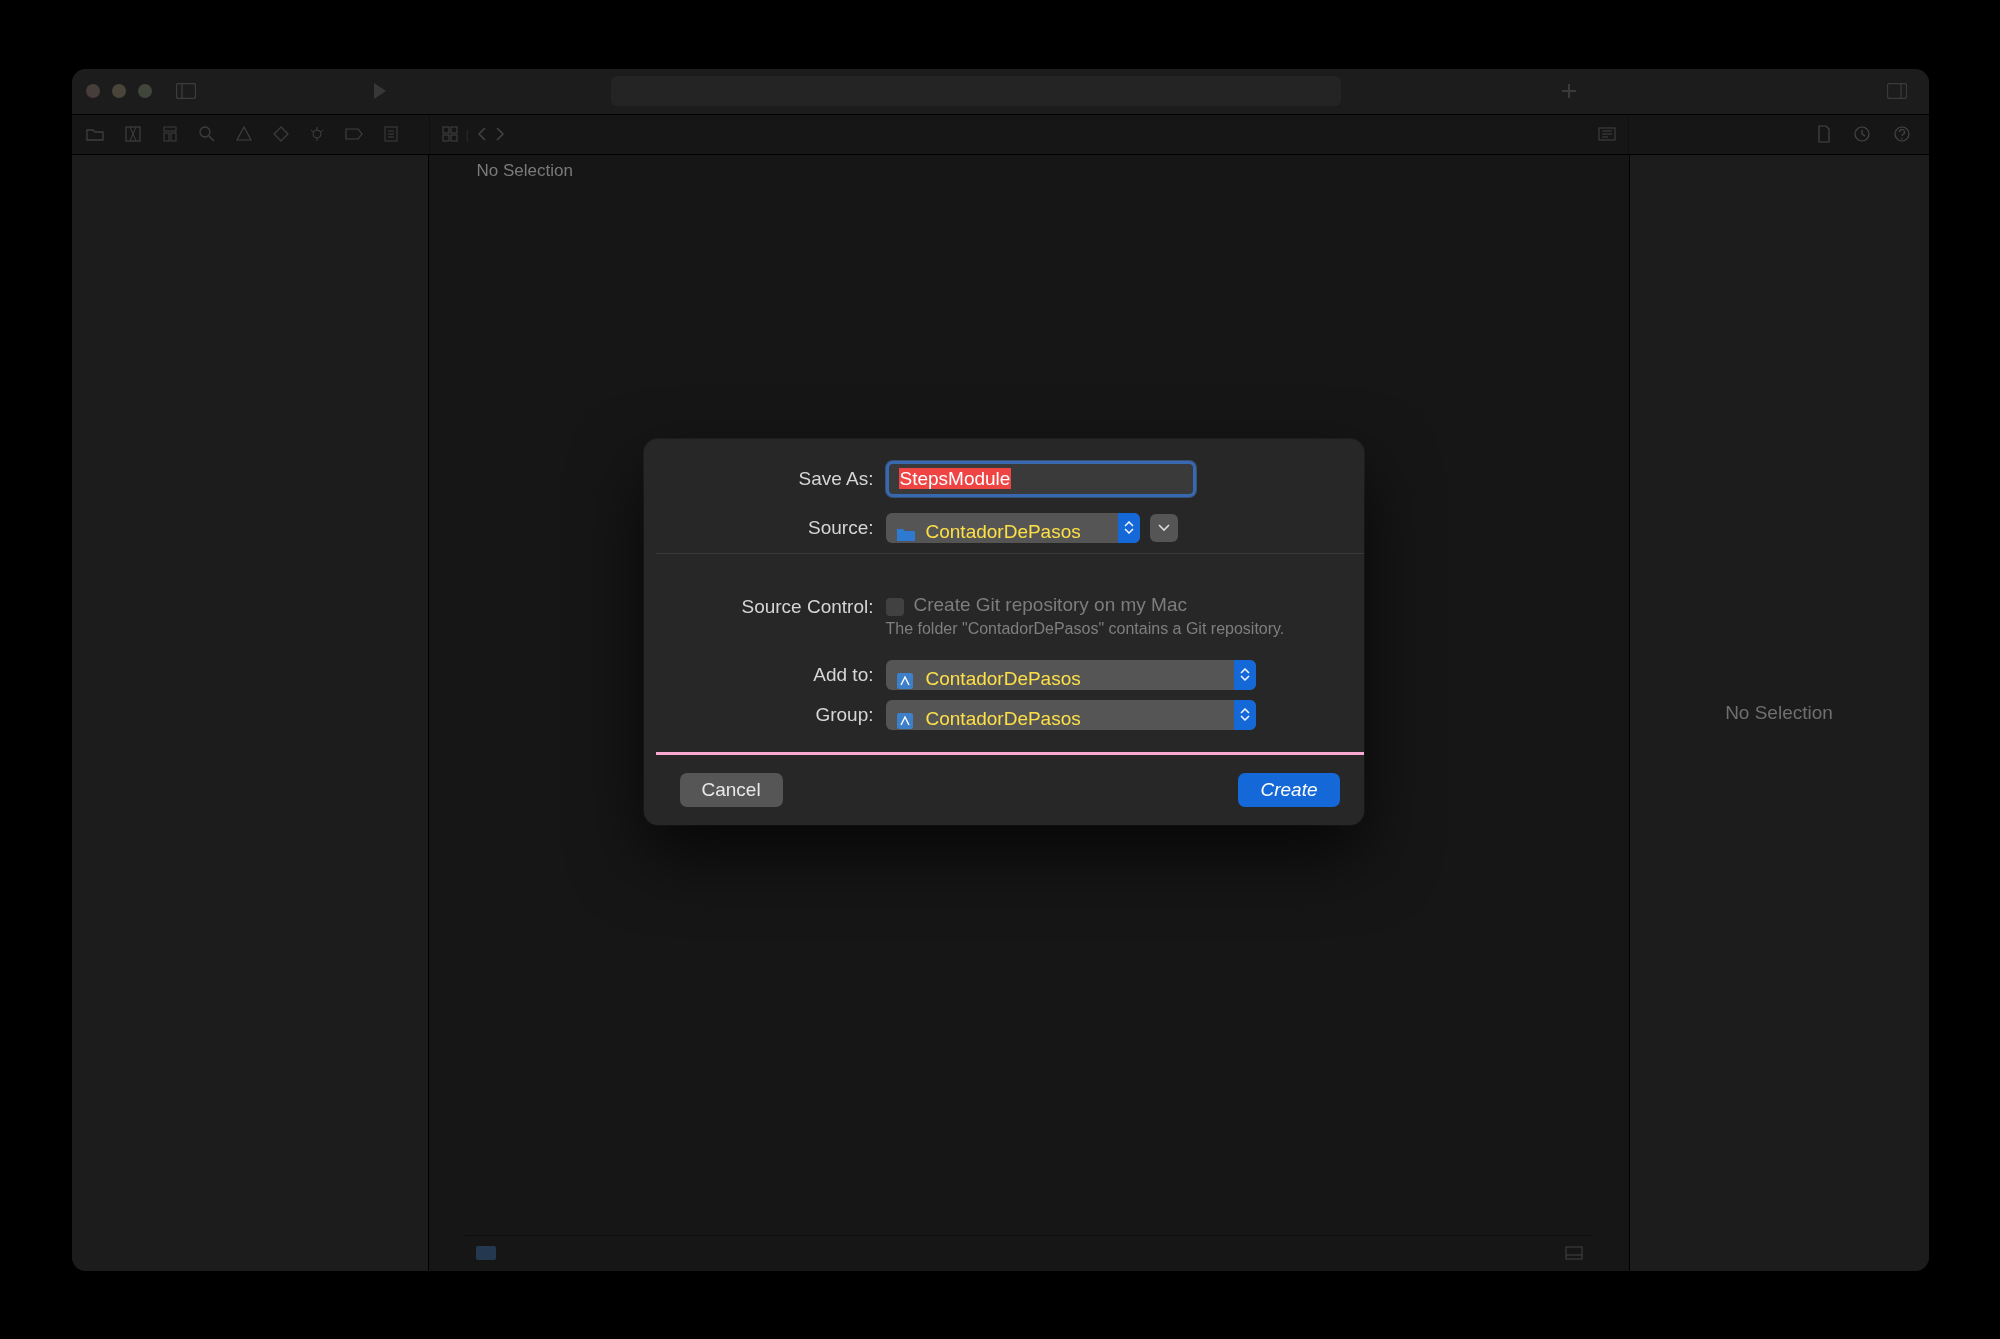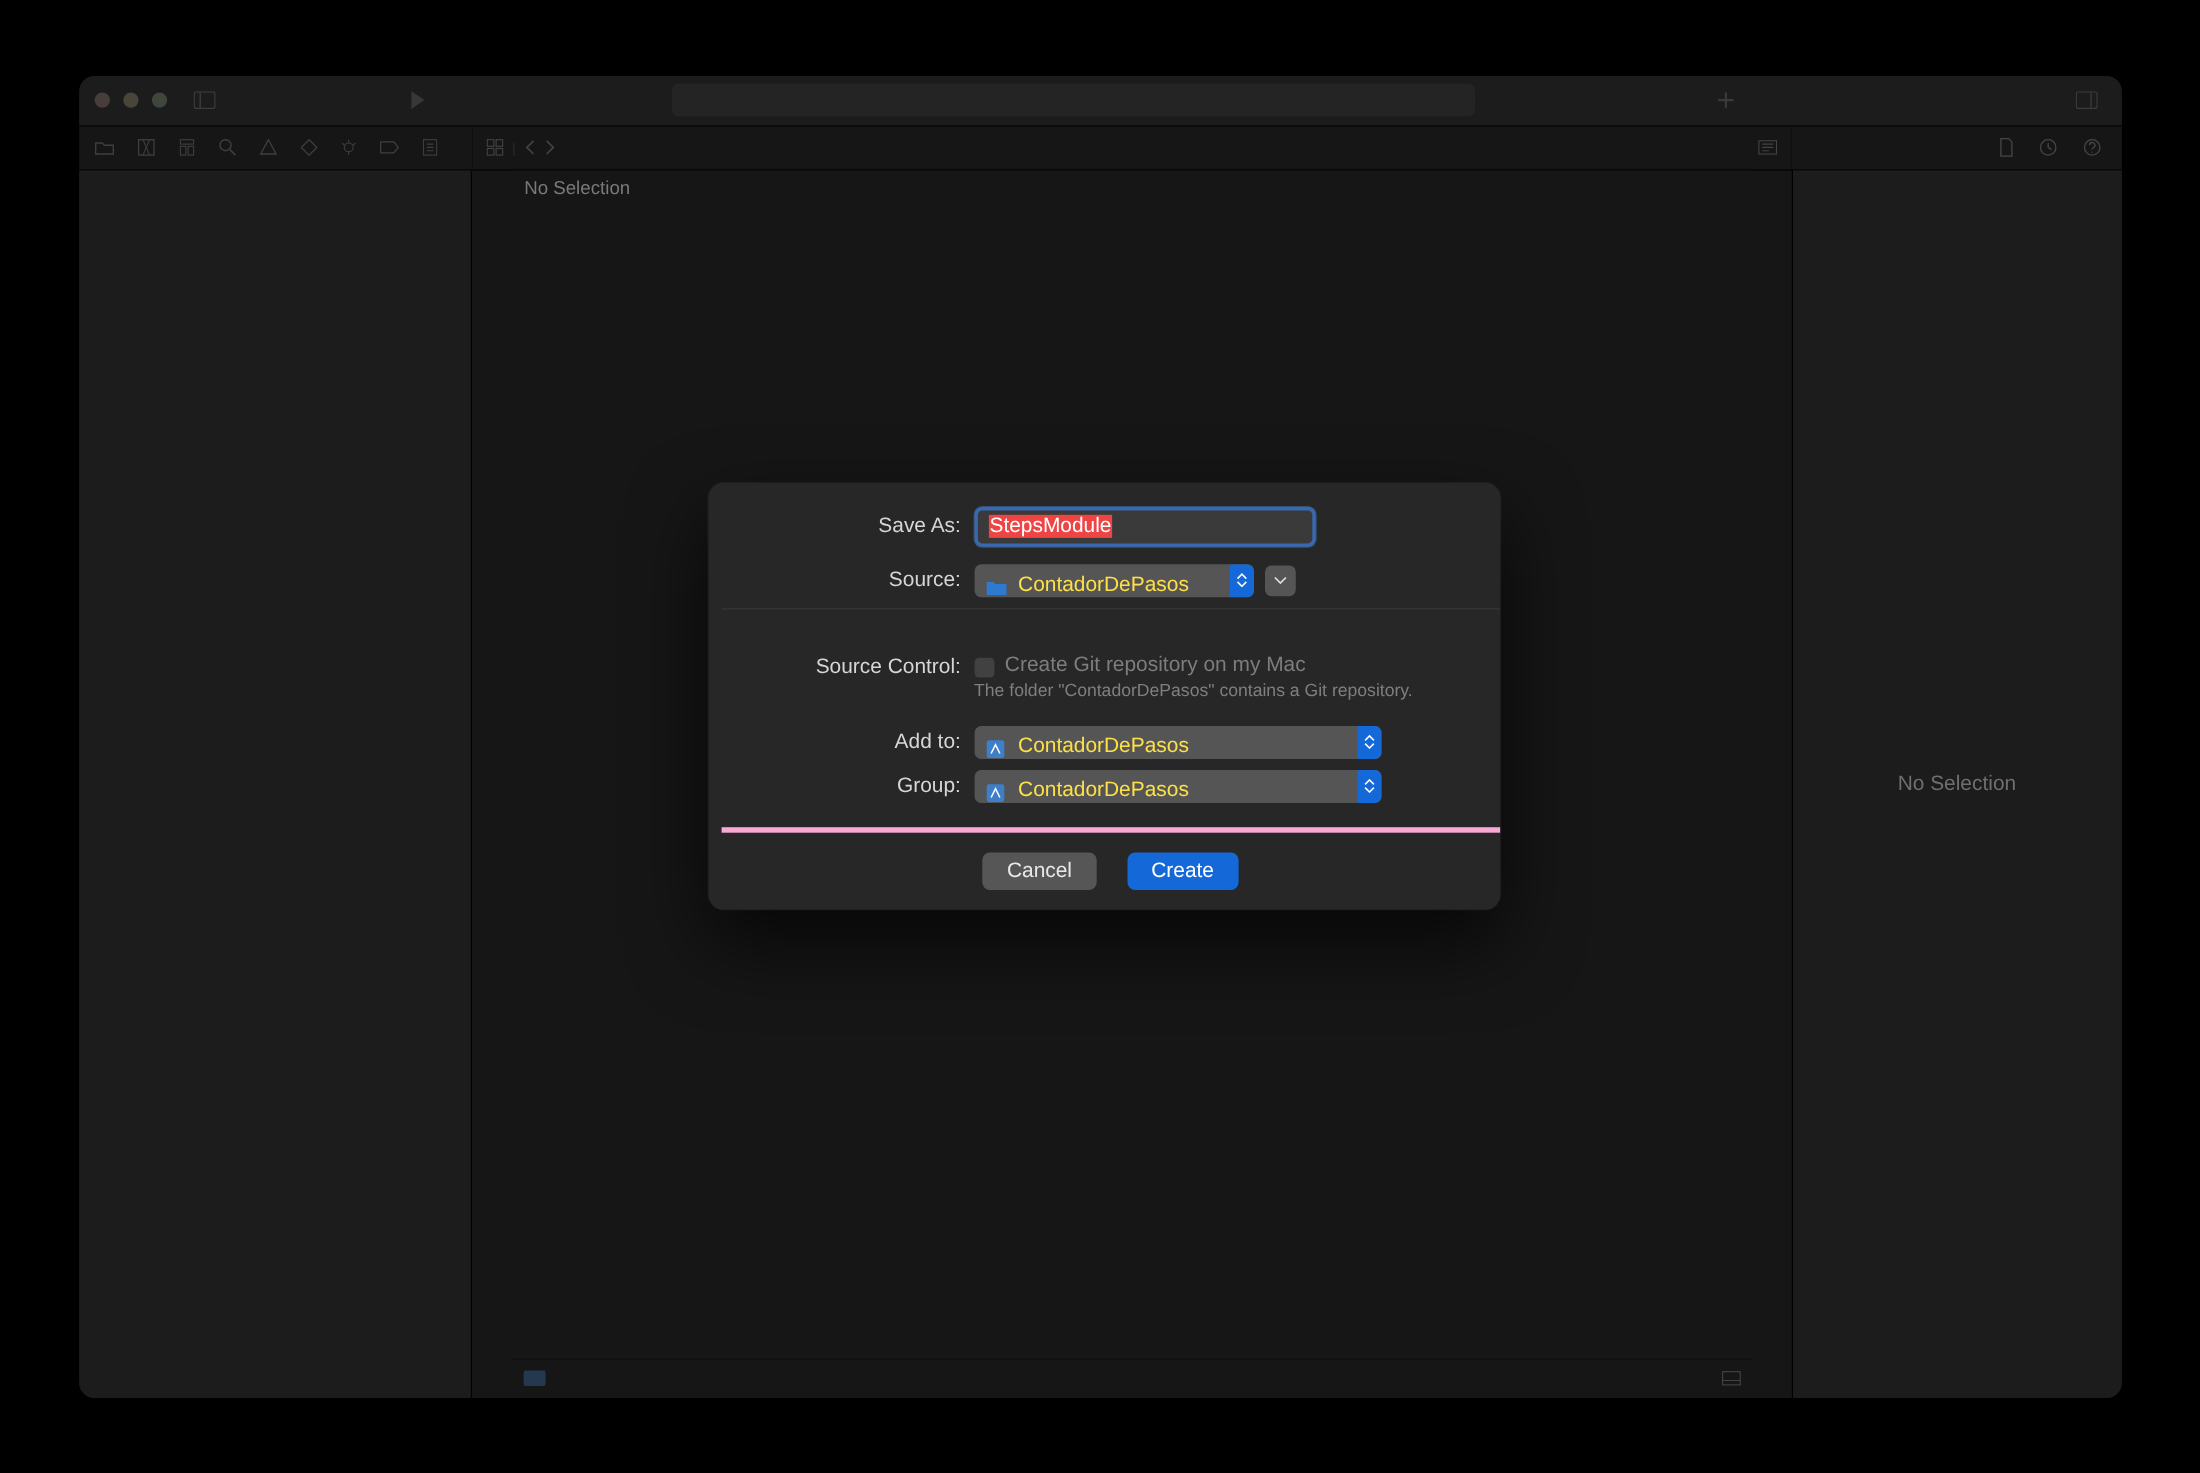--- a/index.html
+++ b/index.html
@@ -226,36 +226,36 @@
       margin-right: 10px;
       flex-shrink: 0;
     }
     .hint {
       color: #7f7f7f;
       font-size: 16px;
       margin-top: 4px;
     }
 
     .modal-footer {
-      border-top: 5px solid #f9a8d4;
+      border-top: 3px solid #f9a8d4;
       padding: 18px 24px;
       display: flex;
-      justify-content: center;
+      justify-content: space-between;
       gap: 28px;
     }
     .btn {
       border: none;
       border-radius: 7px;
       padding: 6px 22px;
       font-size: 19px;
       color: #e8e8e8;
       cursor: pointer;
     }
     .btn-cancel { background: #565656; }
-    .btn-primary { background: #1468d8; color: #fff; }
+    .btn-primary { background: #1468d8; color: #fff; font-style: italic; }
 
     .ic { display: inline-flex; }
   </style>
 </head>
 <body>
 
 <div class="window">
 
   <div class="titlebar">
     <div class="traffic-lights">

